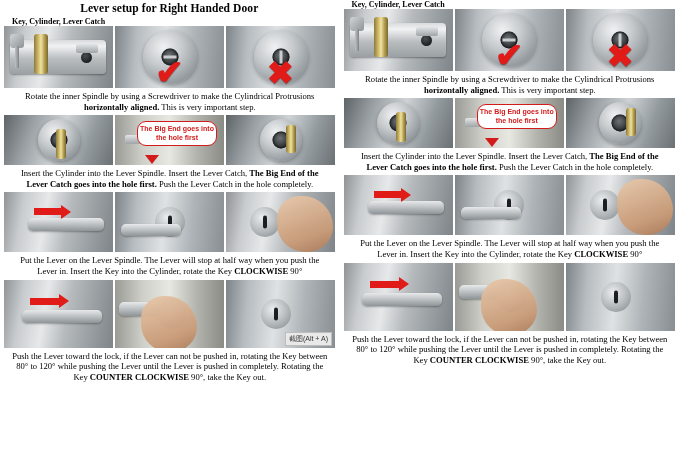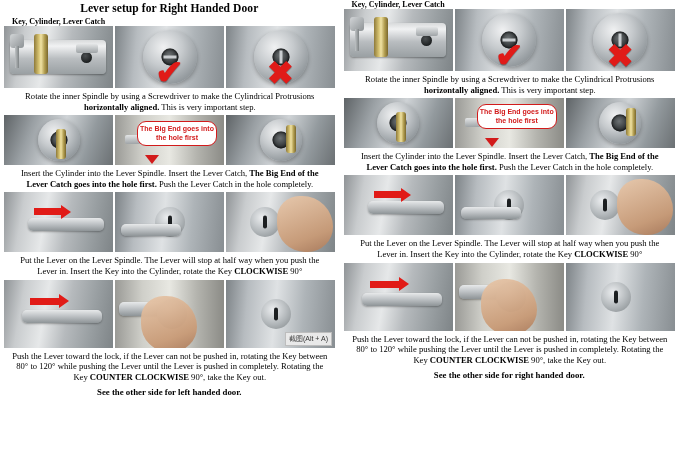--- a/index.html
+++ b/index.html
@@ -410,21 +410,20 @@
           </div>
         <div class="watermark">截图(Alt + A)</div>
       </div>
     </div>
 
     <div class="instr center">
       <span>Push the Lever toward the lock, if the Lever can not be pushed in, rotating the Key between 80° to 120° while pushing the Lever until the Lever is pushed in completely. Rotating the Key </span><b>COUNTER CLOCKWISE</b><span> 90°, take the Key out.</span>
     </div>
 
     <div class="spacer"></div>
-    <div class="footer">See the other side for left handed door.</div>
   </div>
 
   <div class="column col-right">
 
 
     <div class="caption-label">Key, Cylinder, Lever Catch</div>
 
     <div class="strip">
       <div class="cell w1 h1">
         <div class="bg-plate"></div>
@@ -531,16 +530,15 @@
             <div class="keyway"></div>
           </div>
       </div>
     </div>
 
     <div class="instr center">
       <span>Push the Lever toward the lock, if the Lever can not be pushed in, rotating the Key between 80° to 120° while pushing the Lever until the Lever is pushed in completely. Rotating the Key </span><b>COUNTER CLOCKWISE</b><span> 90°, take the Key out.</span>
     </div>
 
     <div class="spacer"></div>
-    <div class="footer">See the other side for right handed door.</div>
   </div>
 
 </div>
 
 </body></html>

